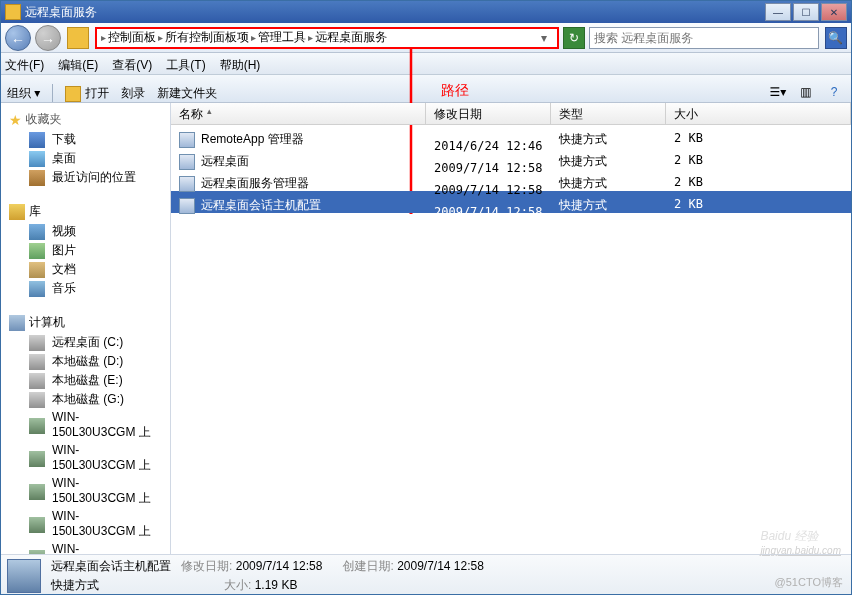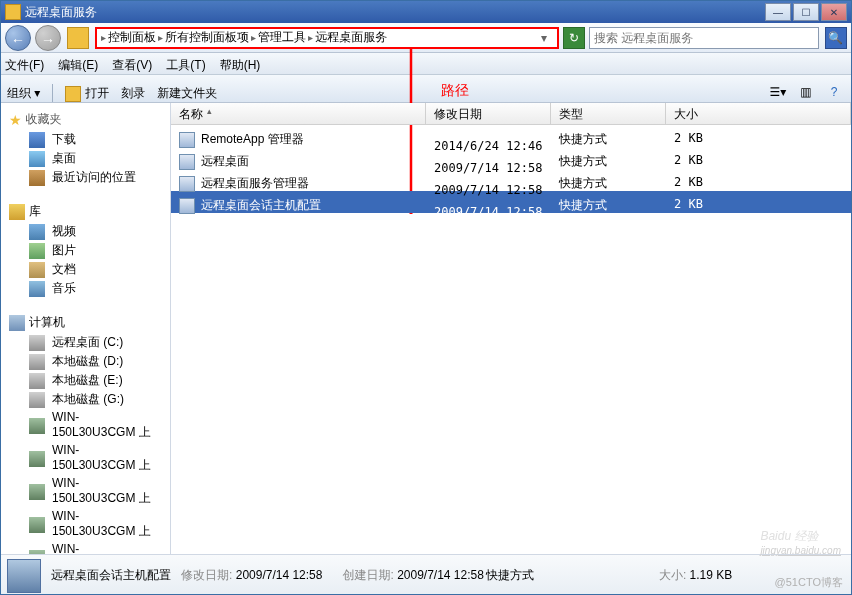--- a/index.html
+++ b/index.html
@@ -73,21 +73,21 @@
 .row .c-date{ width:125px; font-family:monospace;margin-top:8px;}
 .row .c-type{ width:115px;}
 .row .c-size{ flex:1; text-align:right; padding-right:20px; font-family:monospace;}
 .file-ico{ width:16px; height:16px; background:linear-gradient(#e0e8f4,#a0b8d8); border:1px solid #7090b0; flex:none;}
 
 .annotation-path{ position:absolute; left:440px; top:81px; color:#ff0000; font-size:14px; pointer-events:none;}
 .arrow-svg{ position:absolute; left:390px; top:48px; pointer-events:none;}
 
 .statusbar{ height:42px; border-top:1px solid #d0d8e4; background:linear-gradient(#f8fafc,#e8eef4); display:flex; align-items:center; padding:2px 6px; gap:10px;}
 .statusbar .big-ico{ width:34px; height:34px; background:linear-gradient(#b0c8e0,#6080a8); border:1px solid #5070a0;}
-.statusbar .info{ display:flex; flex-direction:row; gap:2px; font-size:11px;}
+.statusbar .info{ display:flex; flex-direction:column; gap:2px; font-size:11px;}
 .statusbar .info-row{ display:flex; gap:20px;}
 
 .watermark1{ position:absolute; right:10px; bottom:38px; color:#e0e0e0; font-size:18px; font-style:italic; pointer-events:none;}
 .watermark1 small{ font-size:10px; display:block; color:#d0d0d0;text-decoration:underline;}
 .watermark2{ position:absolute; right:8px; bottom:4px; color:#b0b0b0; font-size:11px; pointer-events:none;}
 </style>
 </head>
 <body>
 
 <div class="titlebar">

